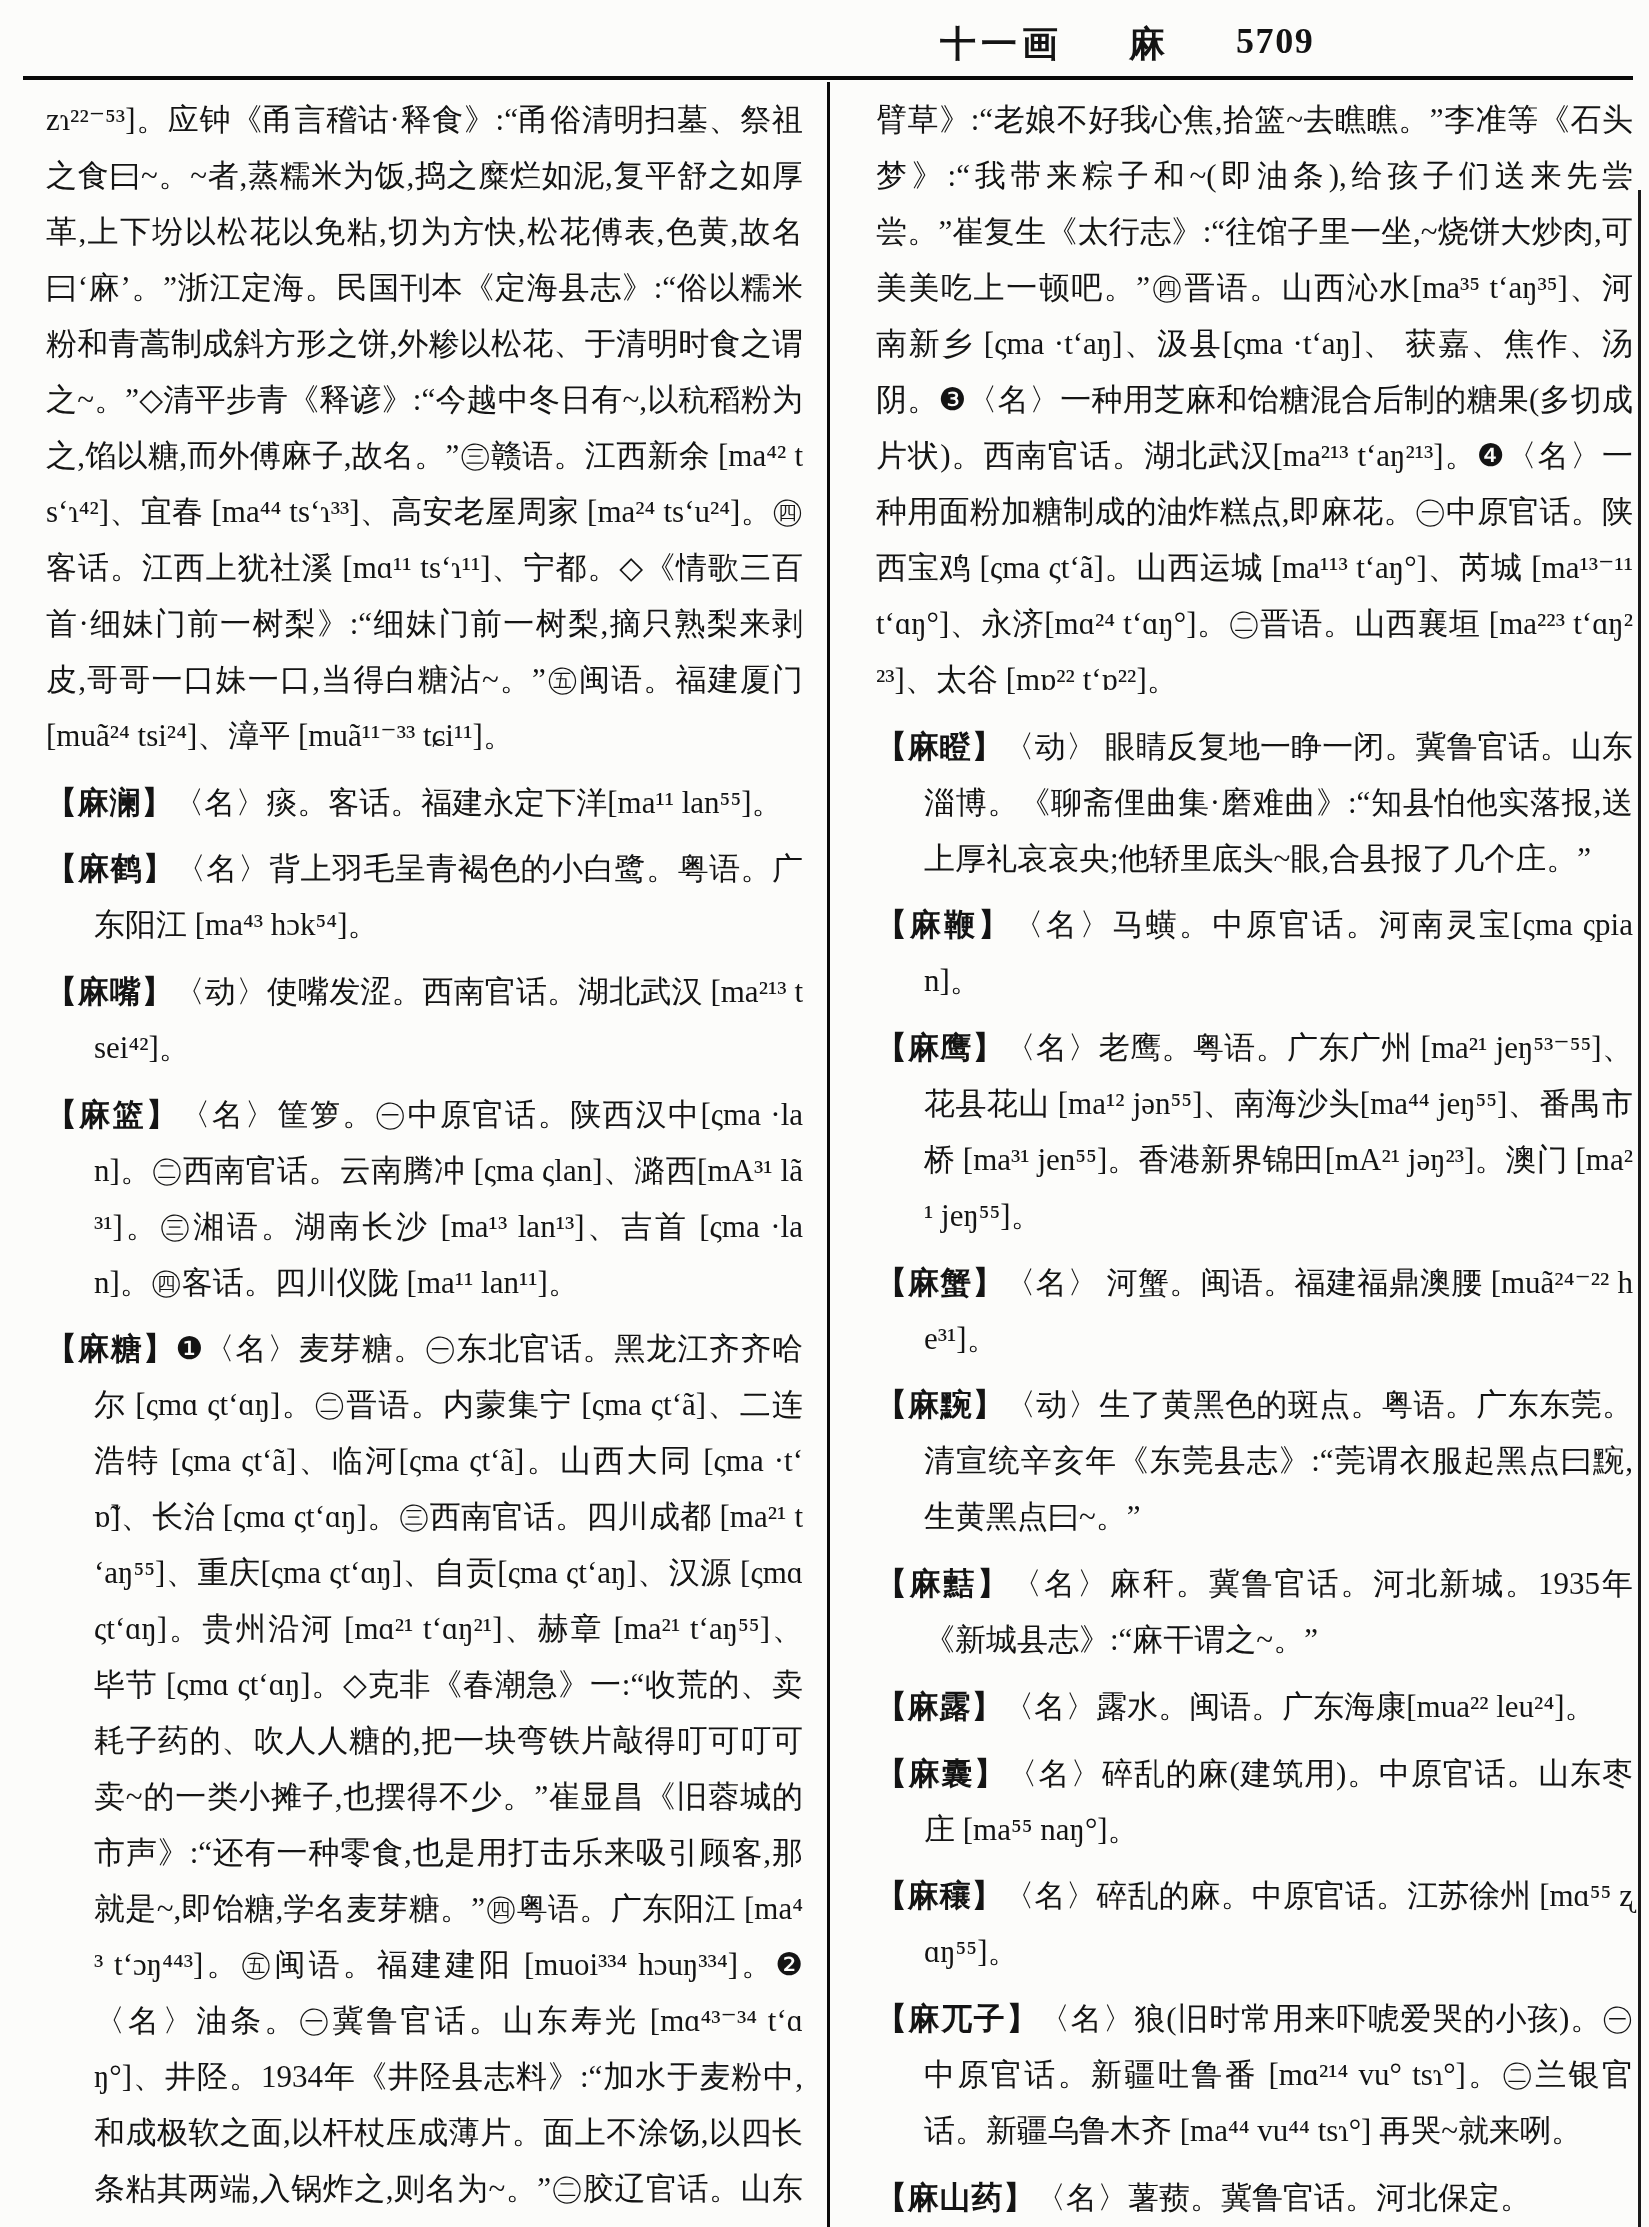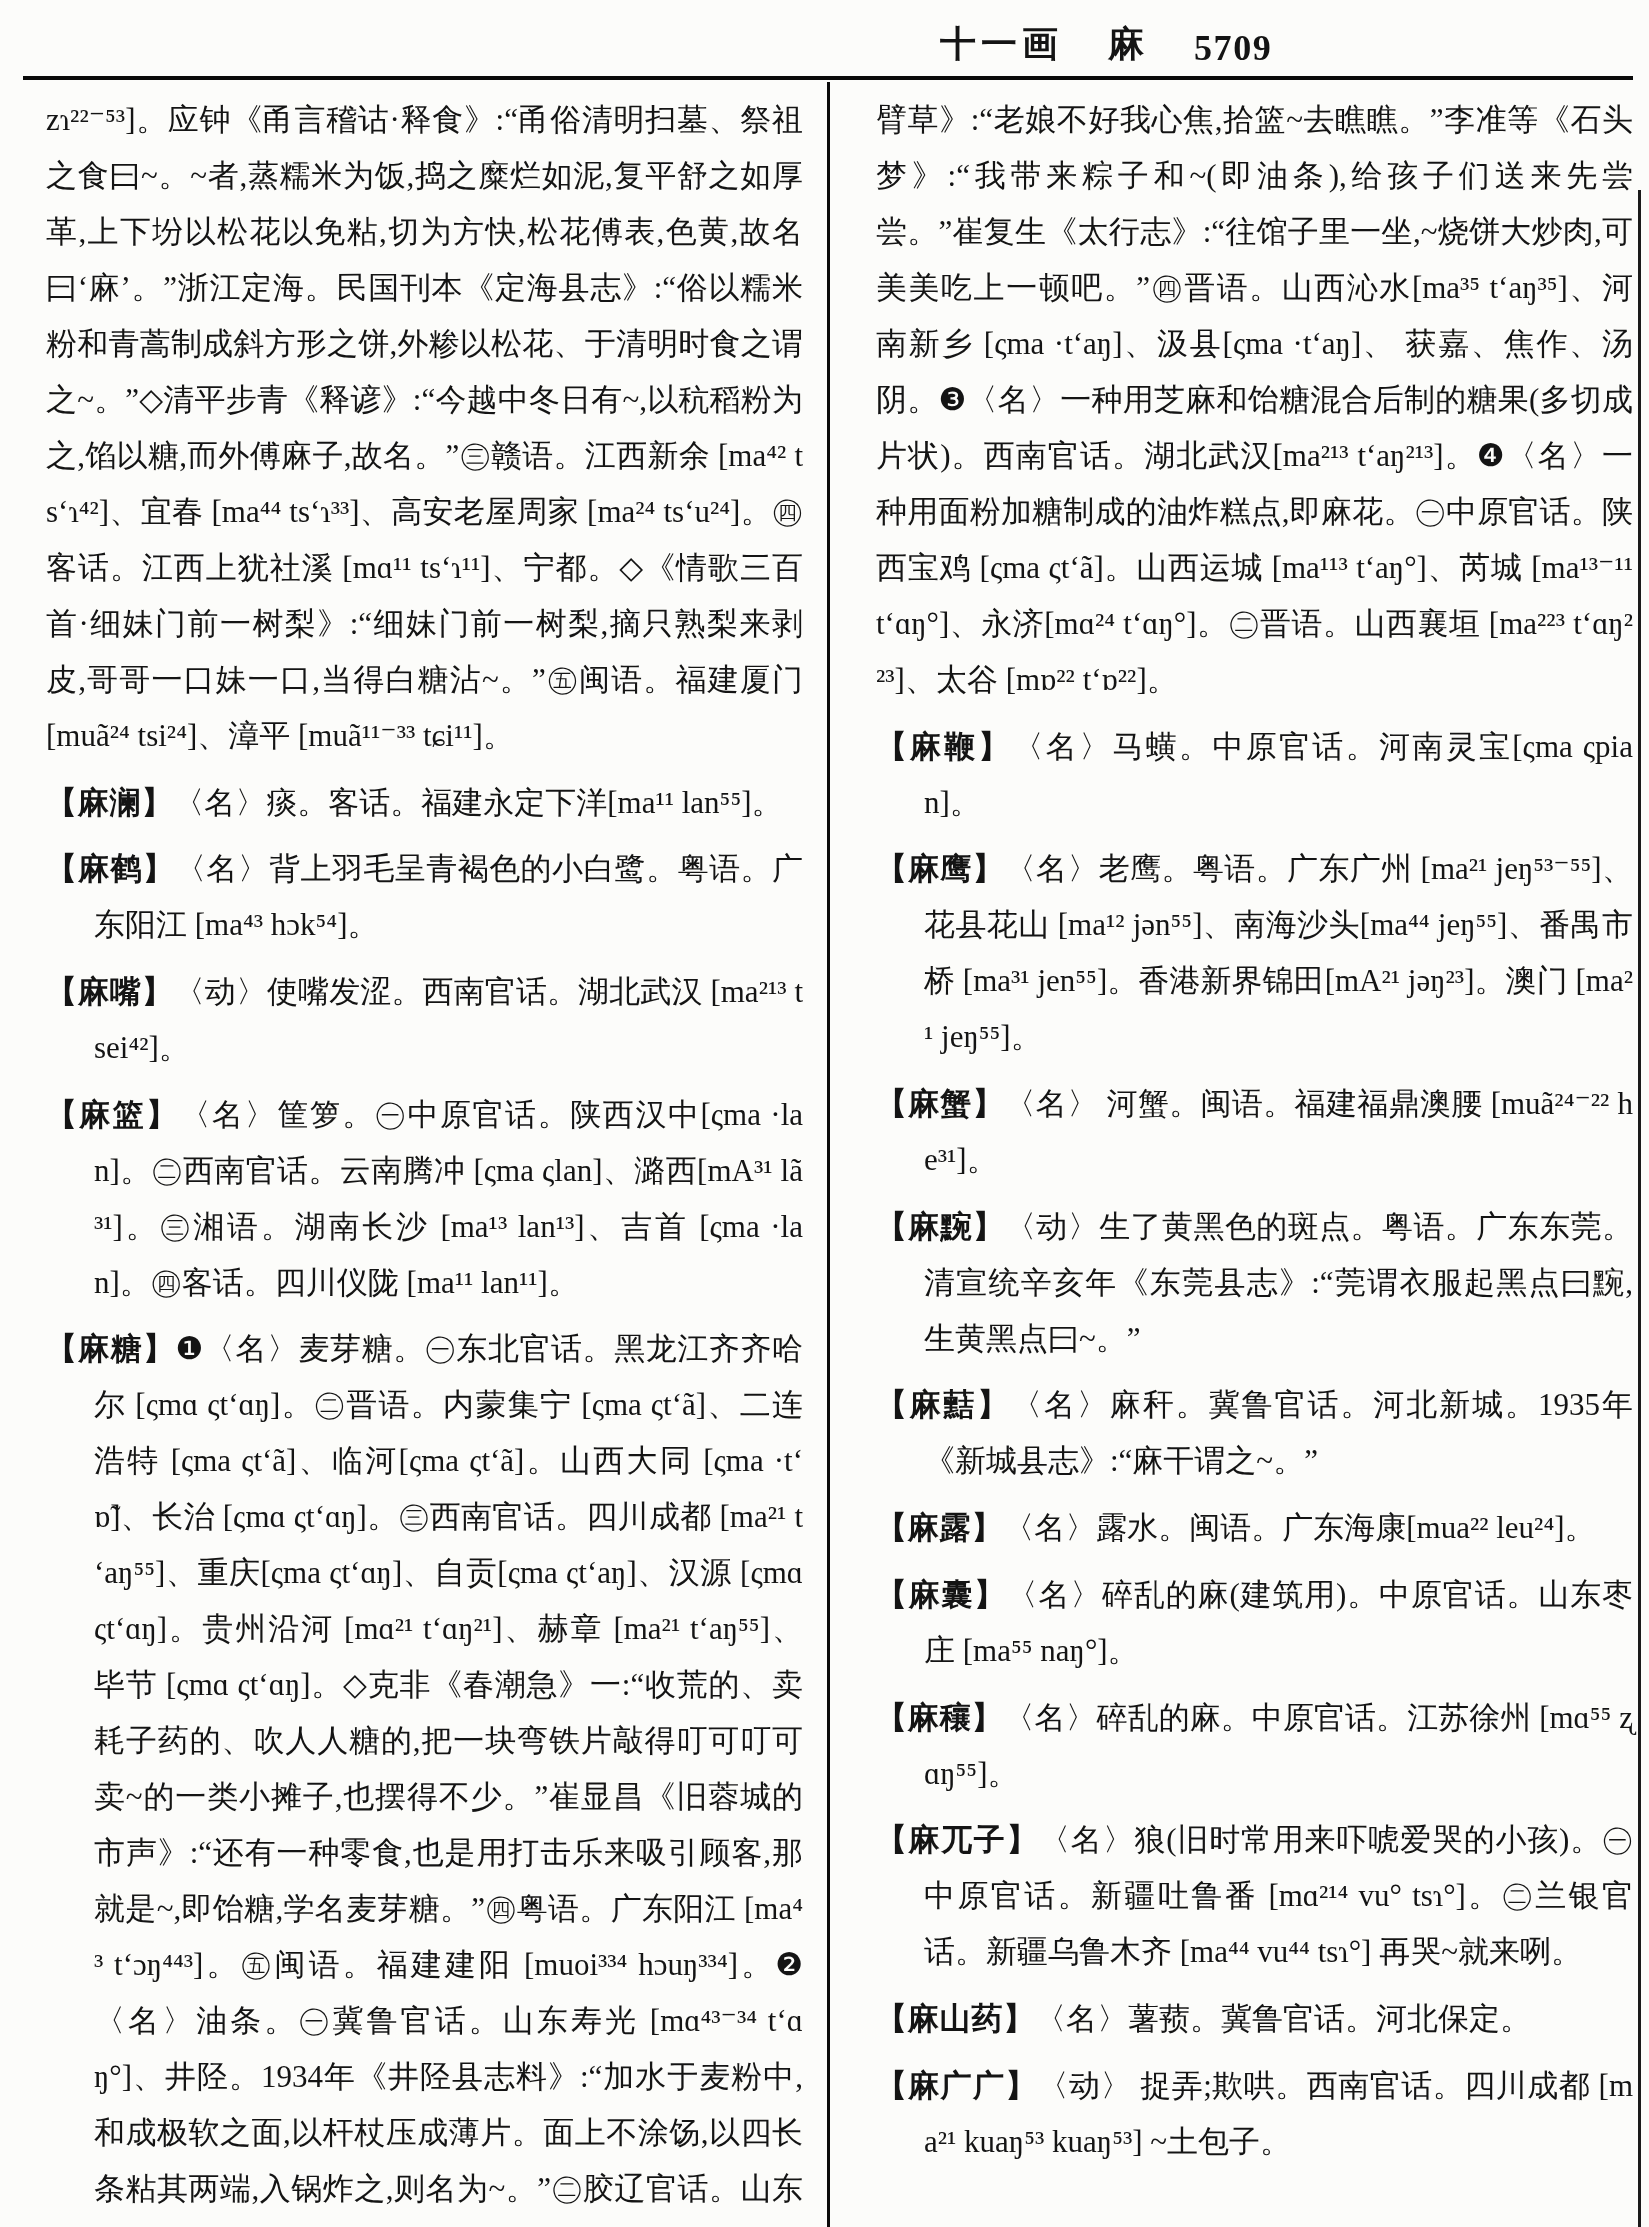--- a/index.html
+++ b/index.html
@@ -4,21 +4,21 @@
 <style>
   html,body{margin:0;padding:0;}
   body{
     width:1650px;height:2227px;position:relative;
     background:#fcfcfa;color:#141414;
     font-family:"Liberation Serif","DejaVu Serif",serif;
     overflow:hidden;
   }
   .page-header{
     position:absolute;top:20px;left:940px;width:693px;
-    display:flex;align-items:flex-end;gap:45px;
+    display:flex;align-items:flex-start;gap:66px;
     font-size:36px;font-weight:600;letter-spacing:5px;
   }
   .page-header .pageno{letter-spacing:1.6px;font-weight:600;}
   .header-rule{position:absolute;left:23px;top:76px;width:1610px;height:4.1px;background:#0a0a0a;}
   .col-divider{position:absolute;left:827px;top:82px;width:2.5px;height:2145px;background:#0a0a0a;}
   .edge-rule{position:absolute;left:1638px;top:190px;width:2.5px;height:2038px;background:#1a1a1a;}
   .column{
     position:absolute;top:92px;width:757px;
     font-size:31px;line-height:56px;text-align:justify;
     word-break:break-all;
@@ -46,20 +46,21 @@
 <div id="left-col" class="column">
     <div class="cont">zɿ²²⁻⁵³]。应钟《甬言稽诂·释食》:“甬俗清明扫墓、祭祖之食曰~。~者,蒸糯米为饭,捣之糜烂如泥,复平舒之如厚革,上下坋以松花以免粘,切为方快,松花傅表,色黄,故名曰‘麻’。”浙江定海。民国刊本《定海县志》:“俗以糯米粉和青蒿制成斜方形之饼,外糁以松花、于清明时食之谓之~。”◇清平步青《释谚》:“今越中冬日有~,以秔稻粉为之,馅以糖,而外傅麻子,故名。”㊂赣语。江西新余 [ma⁴² tsʻɿ⁴²]、宜春 [ma⁴⁴ tsʻɿ³³]、高安老屋周家 [ma²⁴ tsʻu²⁴]。㊃客话。江西上犹社溪 [mɑ¹¹ tsʻɿ¹¹]、宁都。◇《情歌三百首·细妹门前一树梨》:“细妹门前一树梨,摘只熟梨来剥皮,哥哥一口妹一口,当得白糖沾~。”㊄闽语。福建厦门[muã²⁴ tsi²⁴]、漳平 [muã¹¹⁻³³ tɕi¹¹]。</div>
     <div class="entry"><span class="headword">【麻澜】</span><span class="body">〈名〉痰。客话。福建永定下洋[ma¹¹ lan⁵⁵]。</span></div>
     <div class="entry"><span class="headword">【麻鹤】</span><span class="body">〈名〉背上羽毛呈青褐色的小白鹭。粤语。广东阳江 [ma⁴³ hɔk⁵⁴]。</span></div>
     <div class="entry"><span class="headword">【麻嘴】</span><span class="body">〈动〉使嘴发涩。西南官话。湖北武汉 [ma²¹³ tsei⁴²]。</span></div>
     <div class="entry"><span class="headword">【麻篮】</span><span class="body">〈名〉筐箩。㊀中原官话。陕西汉中[ςma ·lan]。㊁西南官话。云南腾冲 [ςma ςlan]、潞西[mA³¹ lã³¹]。㊂湘语。湖南长沙 [ma¹³ lan¹³]、吉首 [ςma ·lan]。㊃客话。四川仪陇 [ma¹¹ lan¹¹]。</span></div>
     <div class="entry"><span class="headword">【麻糖】</span><span class="body">❶〈名〉麦芽糖。㊀东北官话。黑龙江齐齐哈尔 [ςmɑ ςtʻɑŋ]。㊁晋语。内蒙集宁 [ςma ςtʻã]、二连浩特 [ςma ςtʻã]、临河[ςma ςtʻã]。山西大同 [ςma ·tʻɒ̃]、长治 [ςmɑ ςtʻɑŋ]。㊂西南官话。四川成都 [ma²¹ tʻaŋ⁵⁵]、重庆[ςma ςtʻɑŋ]、自贡[ςma ςtʻaŋ]、汉源 [ςmɑ ςtʻɑŋ]。贵州沿河 [mɑ²¹ tʻɑŋ²¹]、赫章 [ma²¹ tʻaŋ⁵⁵]、毕节 [ςmɑ ςtʻɑŋ]。◇克非《春潮急》一:“收荒的、卖耗子药的、吹人人糖的,把一块弯铁片敲得叮可叮可卖~的一类小摊子,也摆得不少。”崔显昌《旧蓉城的市声》:“还有一种零食,也是用打击乐来吸引顾客,那就是~,即饴糖,学名麦芽糖。”㊃粤语。广东阳江 [ma⁴³ tʻɔŋ⁴⁴³]。㊄闽语。福建建阳 [muoi³³⁴ hɔuŋ³³⁴]。❷〈名〉油条。㊀冀鲁官话。山东寿光 [mɑ⁴³⁻³⁴ tʻɑŋ°]、井陉。1934年《井陉县志料》:“加水于麦粉中,和成极软之面,以杆杖压成薄片。面上不涂饧,以四长条粘其两端,入锅炸之,则名为~。”㊁胶辽官话。山东烟台[ma⁵⁵ tʻɑŋ³¹]、牟平[mɑ⁴² tʻɑŋ°]、长岛 [mɑ⁵⁵ tʻɑŋ°]、 荣成[ma⁴² tʻaŋ°]。㊂中原官话。河南郑州 [ςma ·tʻaŋ]、洛阳 [ma⁴² tʻaŋ°]、原阳 [ςmɑ ·tʻɑŋ]、孟津、宜阳。◊民歌《格</span></div>
   </div>
 <div id="right-col" class="column">
     <div class="cont">臂草》:“老娘不好我心焦,拾篮~去瞧瞧。”李准等《石头梦》:“我带来粽子和~(即油条),给孩子们送来先尝尝。”崔复生《太行志》:“往馆子里一坐,~烧饼大炒肉,可美美吃上一顿吧。”㊃晋语。山西沁水[ma³⁵ tʻaŋ³⁵]、河南新乡 [ςma ·tʻaŋ]、汲县[ςma ·tʻaŋ]、 获嘉、焦作、汤阴。❸〈名〉一种用芝麻和饴糖混合后制的糖果(多切成片状)。西南官话。湖北武汉[ma²¹³ tʻaŋ²¹³]。❹〈名〉一种用面粉加糖制成的油炸糕点,即麻花。㊀中原官话。陕西宝鸡 [ςma ςtʻã]。山西运城 [ma¹¹³ tʻaŋ°]、芮城 [ma¹³⁻¹¹ tʻɑŋ°]、永济[mɑ²⁴ tʻɑŋ°]。㊁晋语。山西襄垣 [ma²²³ tʻɑŋ²²³]、太谷 [mɒ²² tʻɒ²²]。</div>
+    <div class="entry"><span class="headword">【麻瞪】</span><span class="body">〈动〉 眼睛反复地一睁一闭。冀鲁官话。山东淄博。《聊斋俚曲集·磨难曲》:“知县怕他实落报,送上厚礼哀哀央;他轿里底头~眼,合县报了几个庄。”</span></div>
     <div class="entry"><span class="headword">【麻鞭】</span><span class="body">〈名〉马蟥。中原官话。河南灵宝[ςma ςpian]。</span></div>
     <div class="entry"><span class="headword">【麻鹰】</span><span class="body">〈名〉老鹰。粤语。广东广州 [ma²¹ jeŋ⁵³⁻⁵⁵]、花县花山 [ma¹² jən⁵⁵]、南海沙头[ma⁴⁴ jeŋ⁵⁵]、番禺市桥 [ma³¹ jen⁵⁵]。香港新界锦田[mA²¹ jəŋ²³]。澳门 [ma²¹ jeŋ⁵⁵]。</span></div>
     <div class="entry"><span class="headword">【麻蟹】</span><span class="body">〈名〉 河蟹。闽语。福建福鼎澳腰 [muã²⁴⁻²² he³¹]。</span></div>
     <div class="entry"><span class="headword">【麻黦】</span><span class="body">〈动〉生了黄黑色的斑点。粤语。广东东莞。清宣统辛亥年《东莞县志》:“莞谓衣服起黑点曰黦,生黄黑点曰~。”</span></div>
     <div class="entry"><span class="headword">【麻䕸】</span><span class="body">〈名〉麻秆。冀鲁官话。河北新城。1935年《新城县志》:“麻干谓之~。”</span></div>
     <div class="entry"><span class="headword">【麻露】</span><span class="body">〈名〉露水。闽语。广东海康[mua²² leu²⁴]。</span></div>
     <div class="entry"><span class="headword">【麻囊】</span><span class="body">〈名〉碎乱的麻(建筑用)。中原官话。山东枣庄 [ma⁵⁵ naŋ°]。</span></div>
     <div class="entry"><span class="headword">【麻穰】</span><span class="body">〈名〉碎乱的麻。中原官话。江苏徐州 [mɑ⁵⁵ ʐɑŋ⁵⁵]。</span></div>
     <div class="entry"><span class="headword">【麻兀子】</span><span class="body">〈名〉狼(旧时常用来吓唬爱哭的小孩)。㊀中原官话。新疆吐鲁番 [mɑ²¹⁴ vu° tsɿ°]。㊁兰银官话。新疆乌鲁木齐 [ma⁴⁴ vu⁴⁴ tsɿ°] 再哭~就来咧。</span></div>
     <div class="entry"><span class="headword">【麻山药】</span><span class="body">〈名〉薯蓣。冀鲁官话。河北保定。</span></div>

